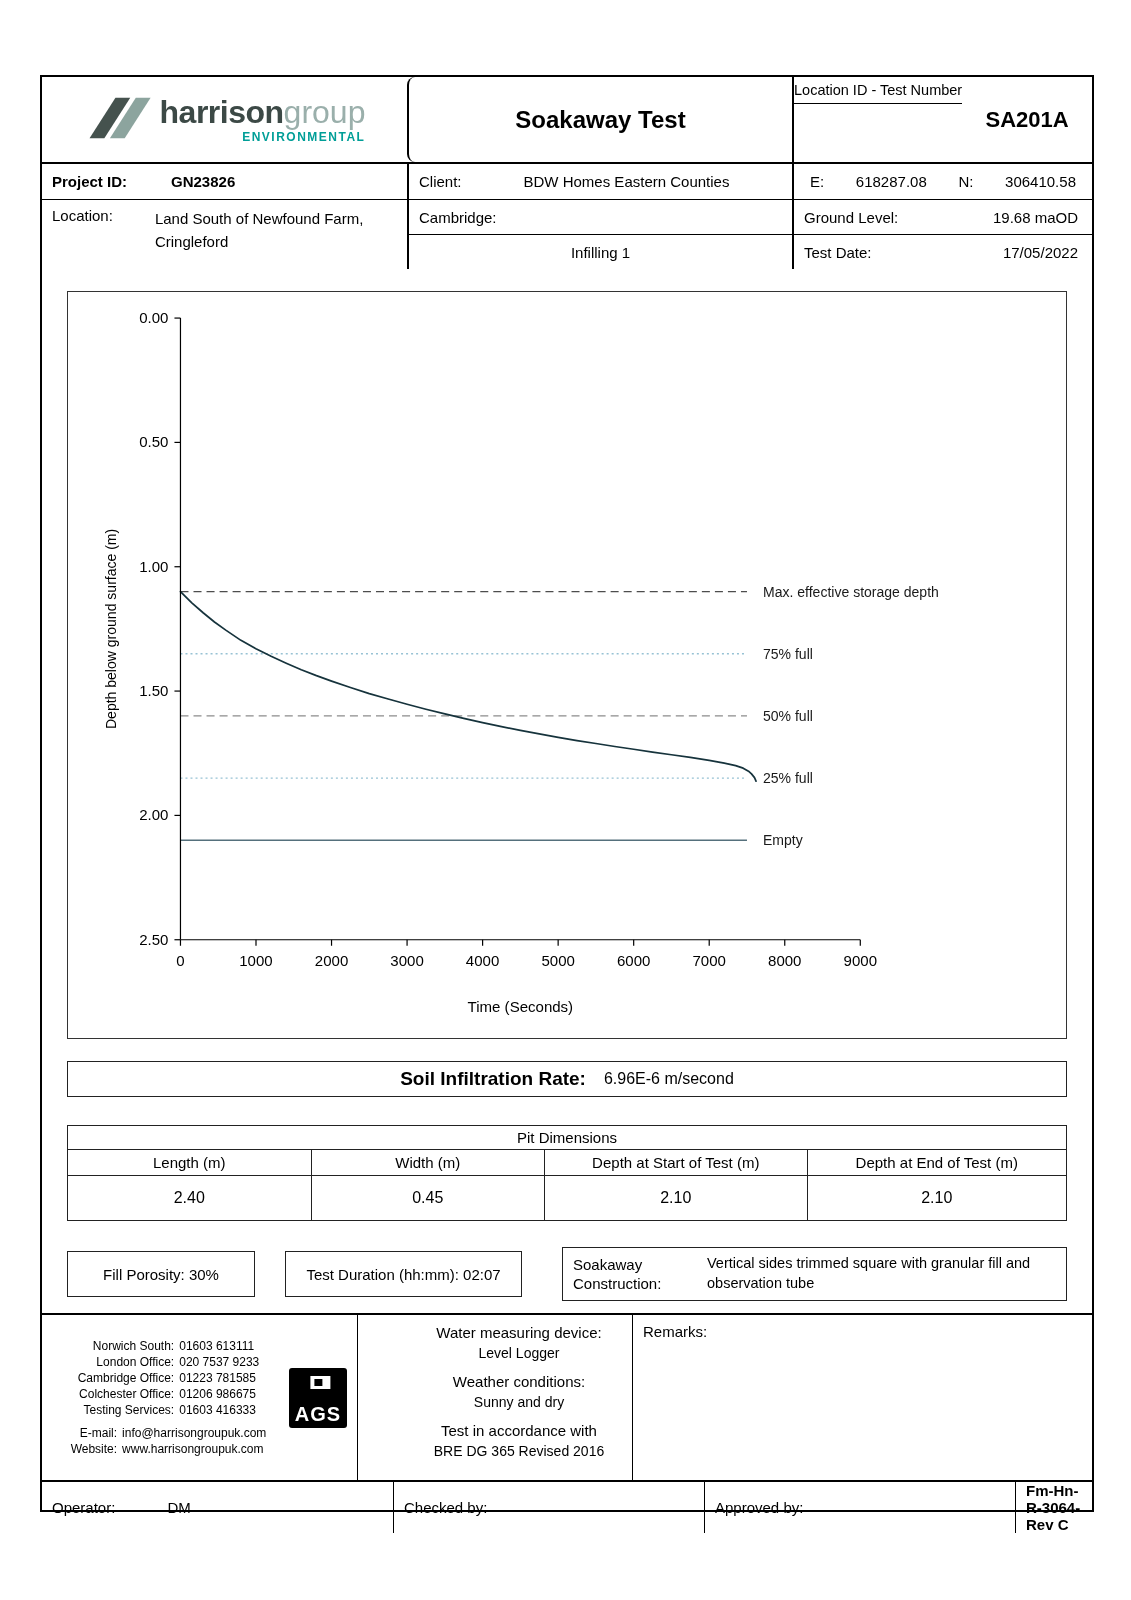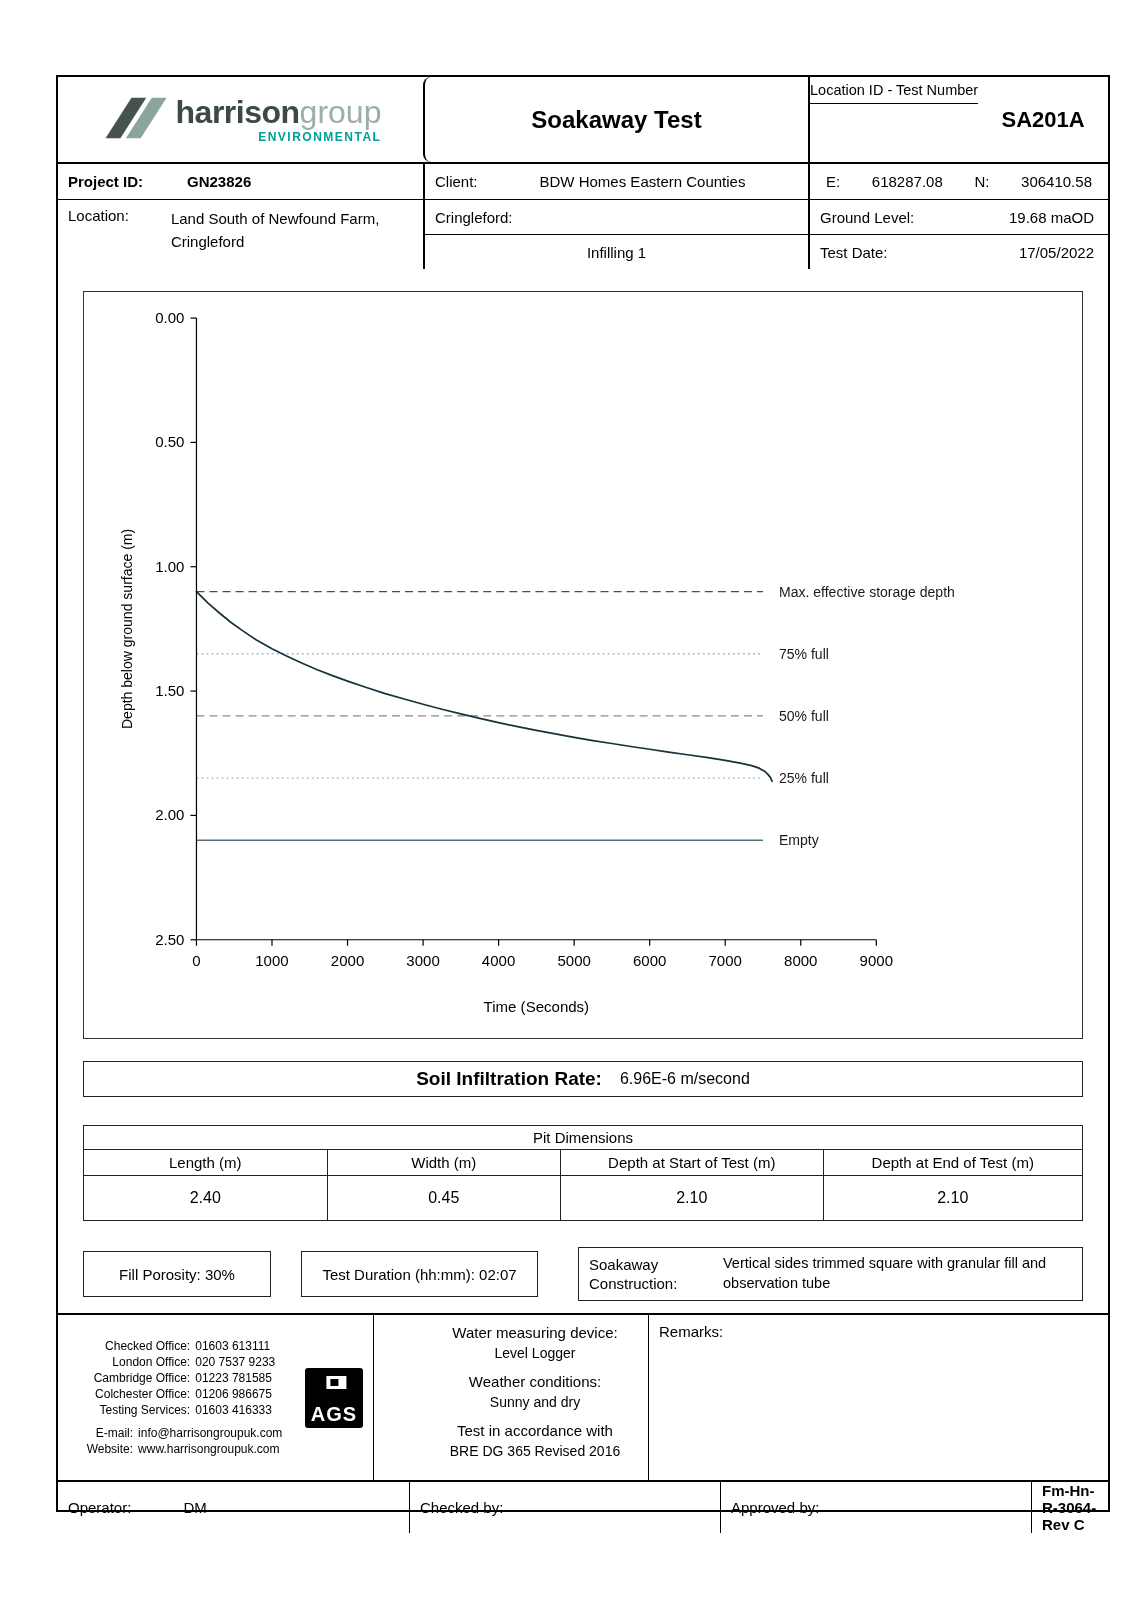--- a/index.html
+++ b/index.html
@@ -1,18 +1,18 @@
 <!DOCTYPE html>
 <html><head>
 <meta charset="utf-8">
 <style>
   html,body{margin:0;padding:0;background:#fff;}
   body{font-family:"Liberation Sans",sans-serif;color:#000;}
   .page{position:relative;width:1131px;height:1600px;background:#fff;overflow:hidden;}
-  .frame{position:absolute;left:56px;top:75px;width:1054px;height:1437px;border:2px solid #000;
+  .frame{position:absolute;left:40px;top:75px;width:1054px;height:1437px;border:2px solid #000;
          box-sizing:border-box;display:flex;flex-direction:column;background:#fff;}
 
   
   .hdr{display:grid;grid-template-columns:365px 385px 300px;height:85px;flex:0 0 auto;}
   .hdr > div{box-sizing:border-box;}
   .hdr .cell2,.hdr .cell3{border-left:2px solid #000;}
   .logo-cell{display:flex;align-items:center;justify-content:center;gap:2px;}
   .logo-text{display:flex;flex-direction:column;}
   .logo-brand{line-height:1;}
   .b1{font-weight:700;color:#3c4946;font-size:32px;letter-spacing:-0.5px;}
@@ -136,21 +136,21 @@
         <span>306410.58</span>
       </div>
       <div class="ig-loc">
         <span>Location:</span>
         <span class="loc-val">
           <span>Land South of Newfound Farm,</span><br>
           <span>Cringleford</span>
         </span>
       </div>
       <div class="ig-consult">
-        <span>Cringleford:</span>
+        <span>Cambridge:</span>
         <span class="val-n"></span>
       </div>
       <div class="ig-gl">
         <span>Ground Level:</span>
         <span>19.68 maOD</span>
       </div>
       <div class="ig-infill">Infilling 1</div>
       <div class="ig-date">
         <span>Test Date:</span>
         <span>17/05/2022</span>
@@ -238,21 +238,21 @@
           <span class="constr-text">Vertical sides trimmed square with granular fill and observation tube</span>
         </div>
       </div>
 
     </div>
 
     <div class="footer">
       <div class="f-left">
         <div class="contact-wrap">
           <div class="contacts">
-            <span class="cl">Checked Office:</span>
+            <span class="cl">Norwich South:</span>
               <span>01603 613111</span>
             <span class="cl">London Office:</span>
               <span>020 7537 9233</span>
             <span class="cl">Cambridge Office:</span>
               <span>01223 781585</span>
             <span class="cl">Colchester Office:</span>
               <span>01206 986675</span>
             <span class="cl">Testing Services:</span>
               <span>01603 416333</span>
           </div>

